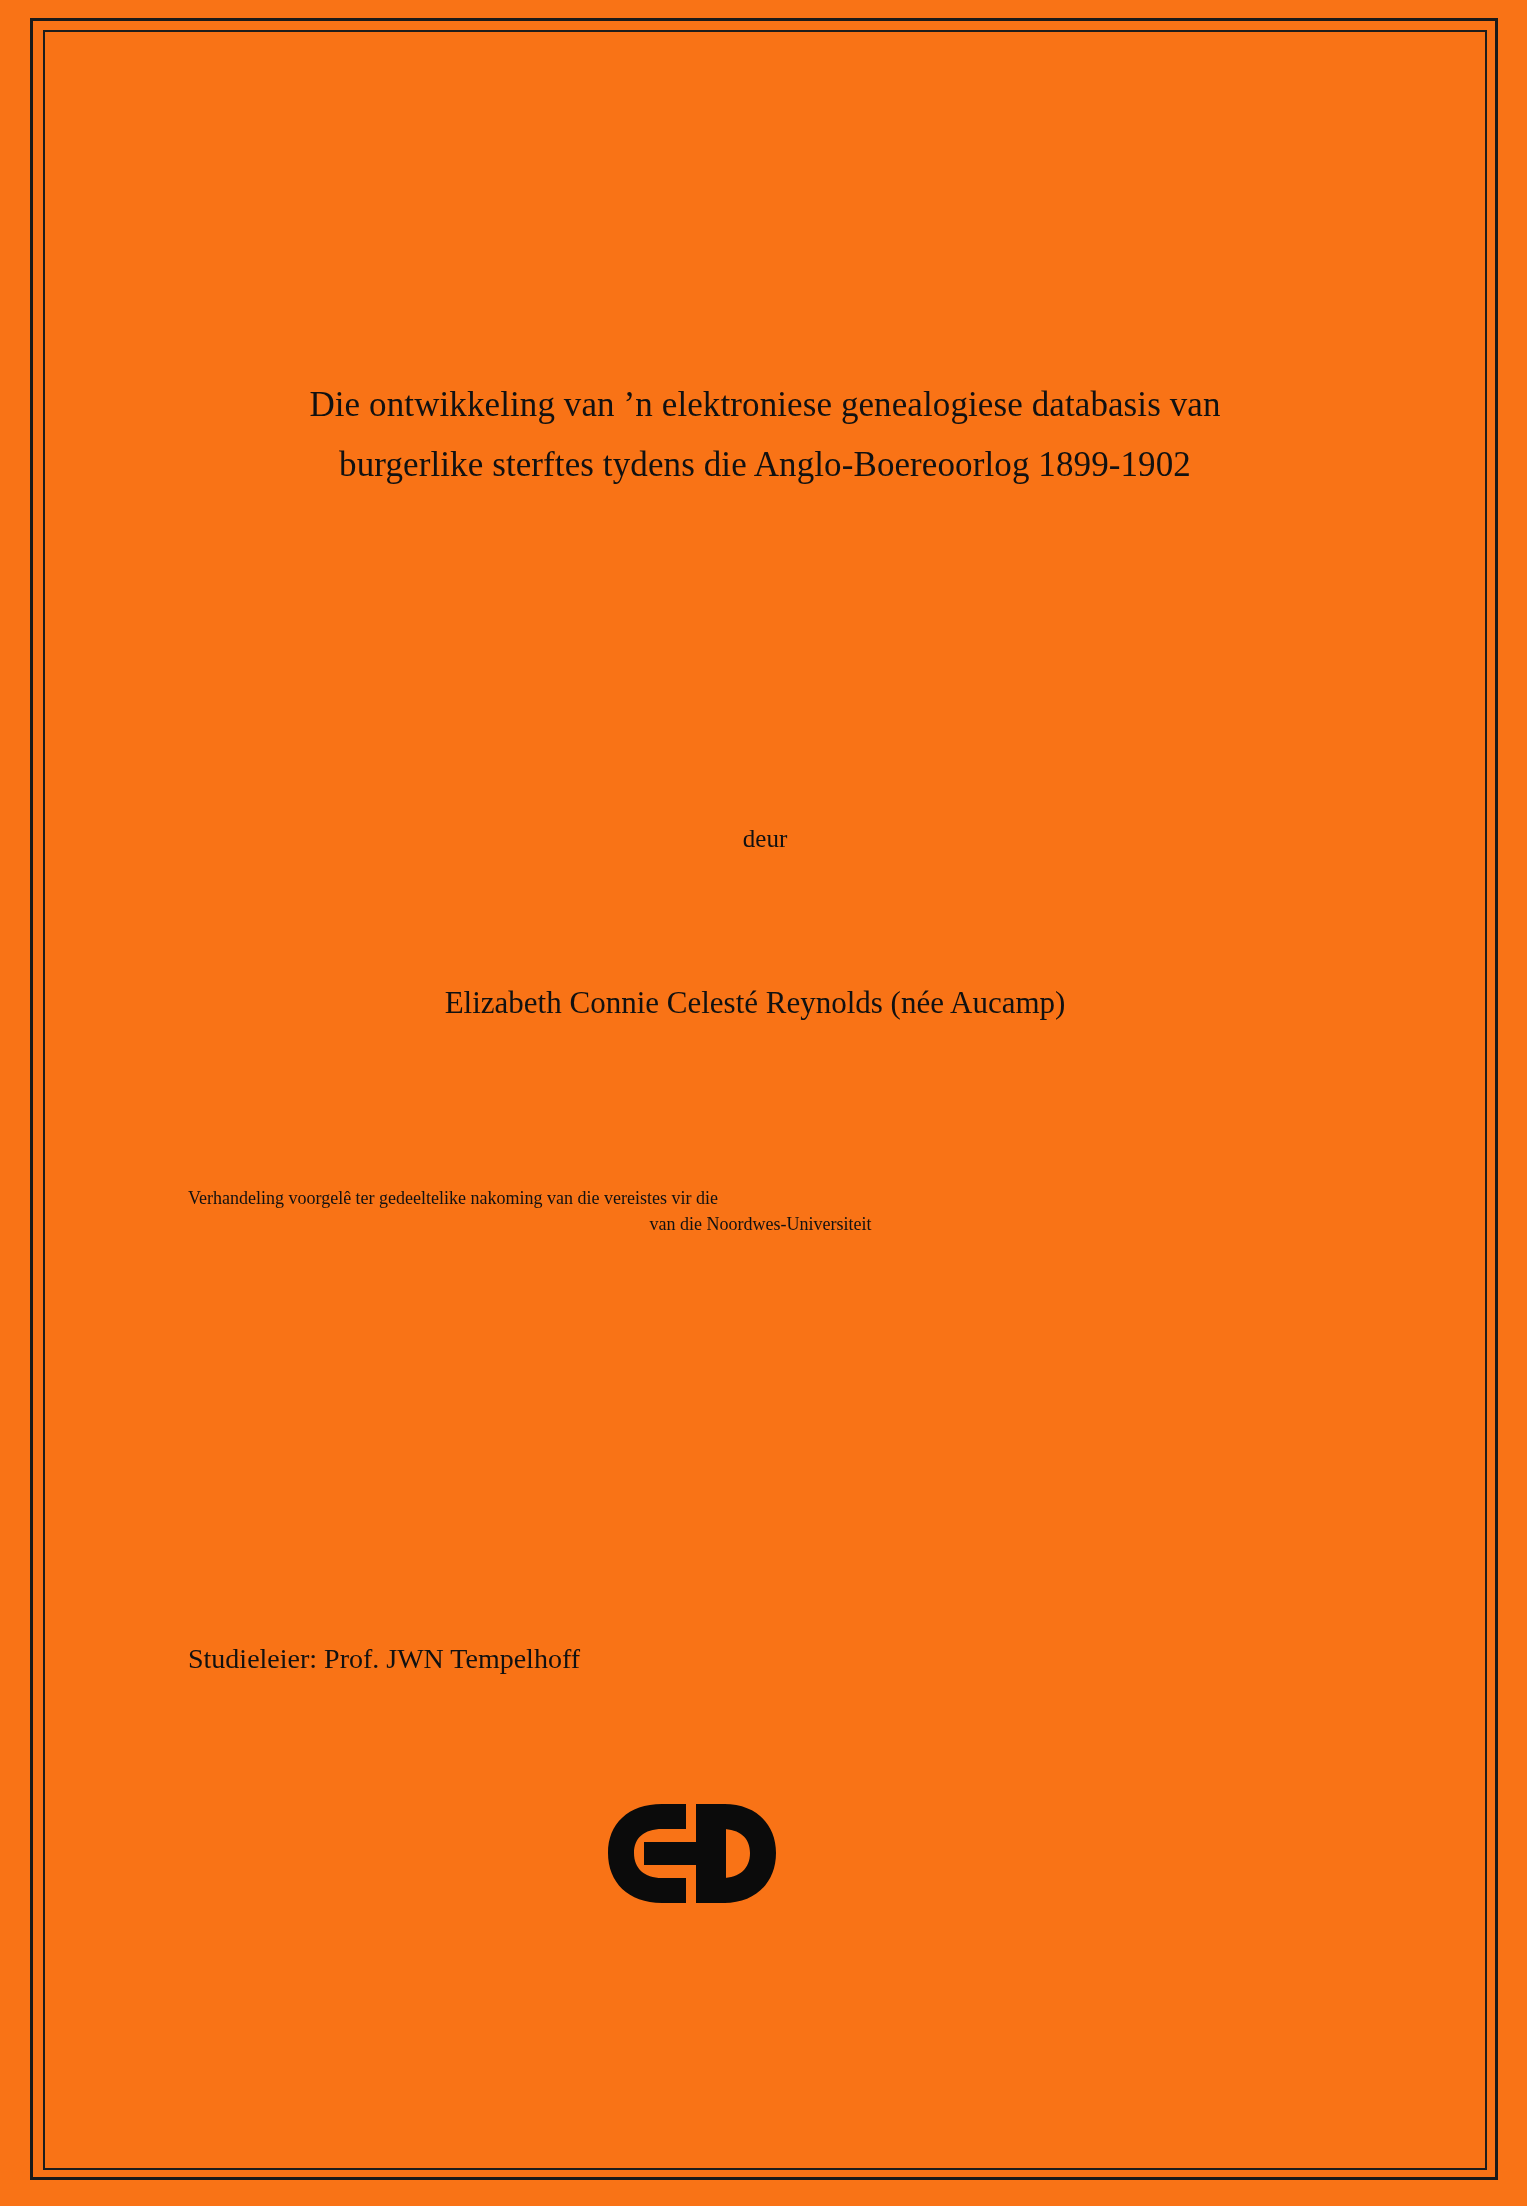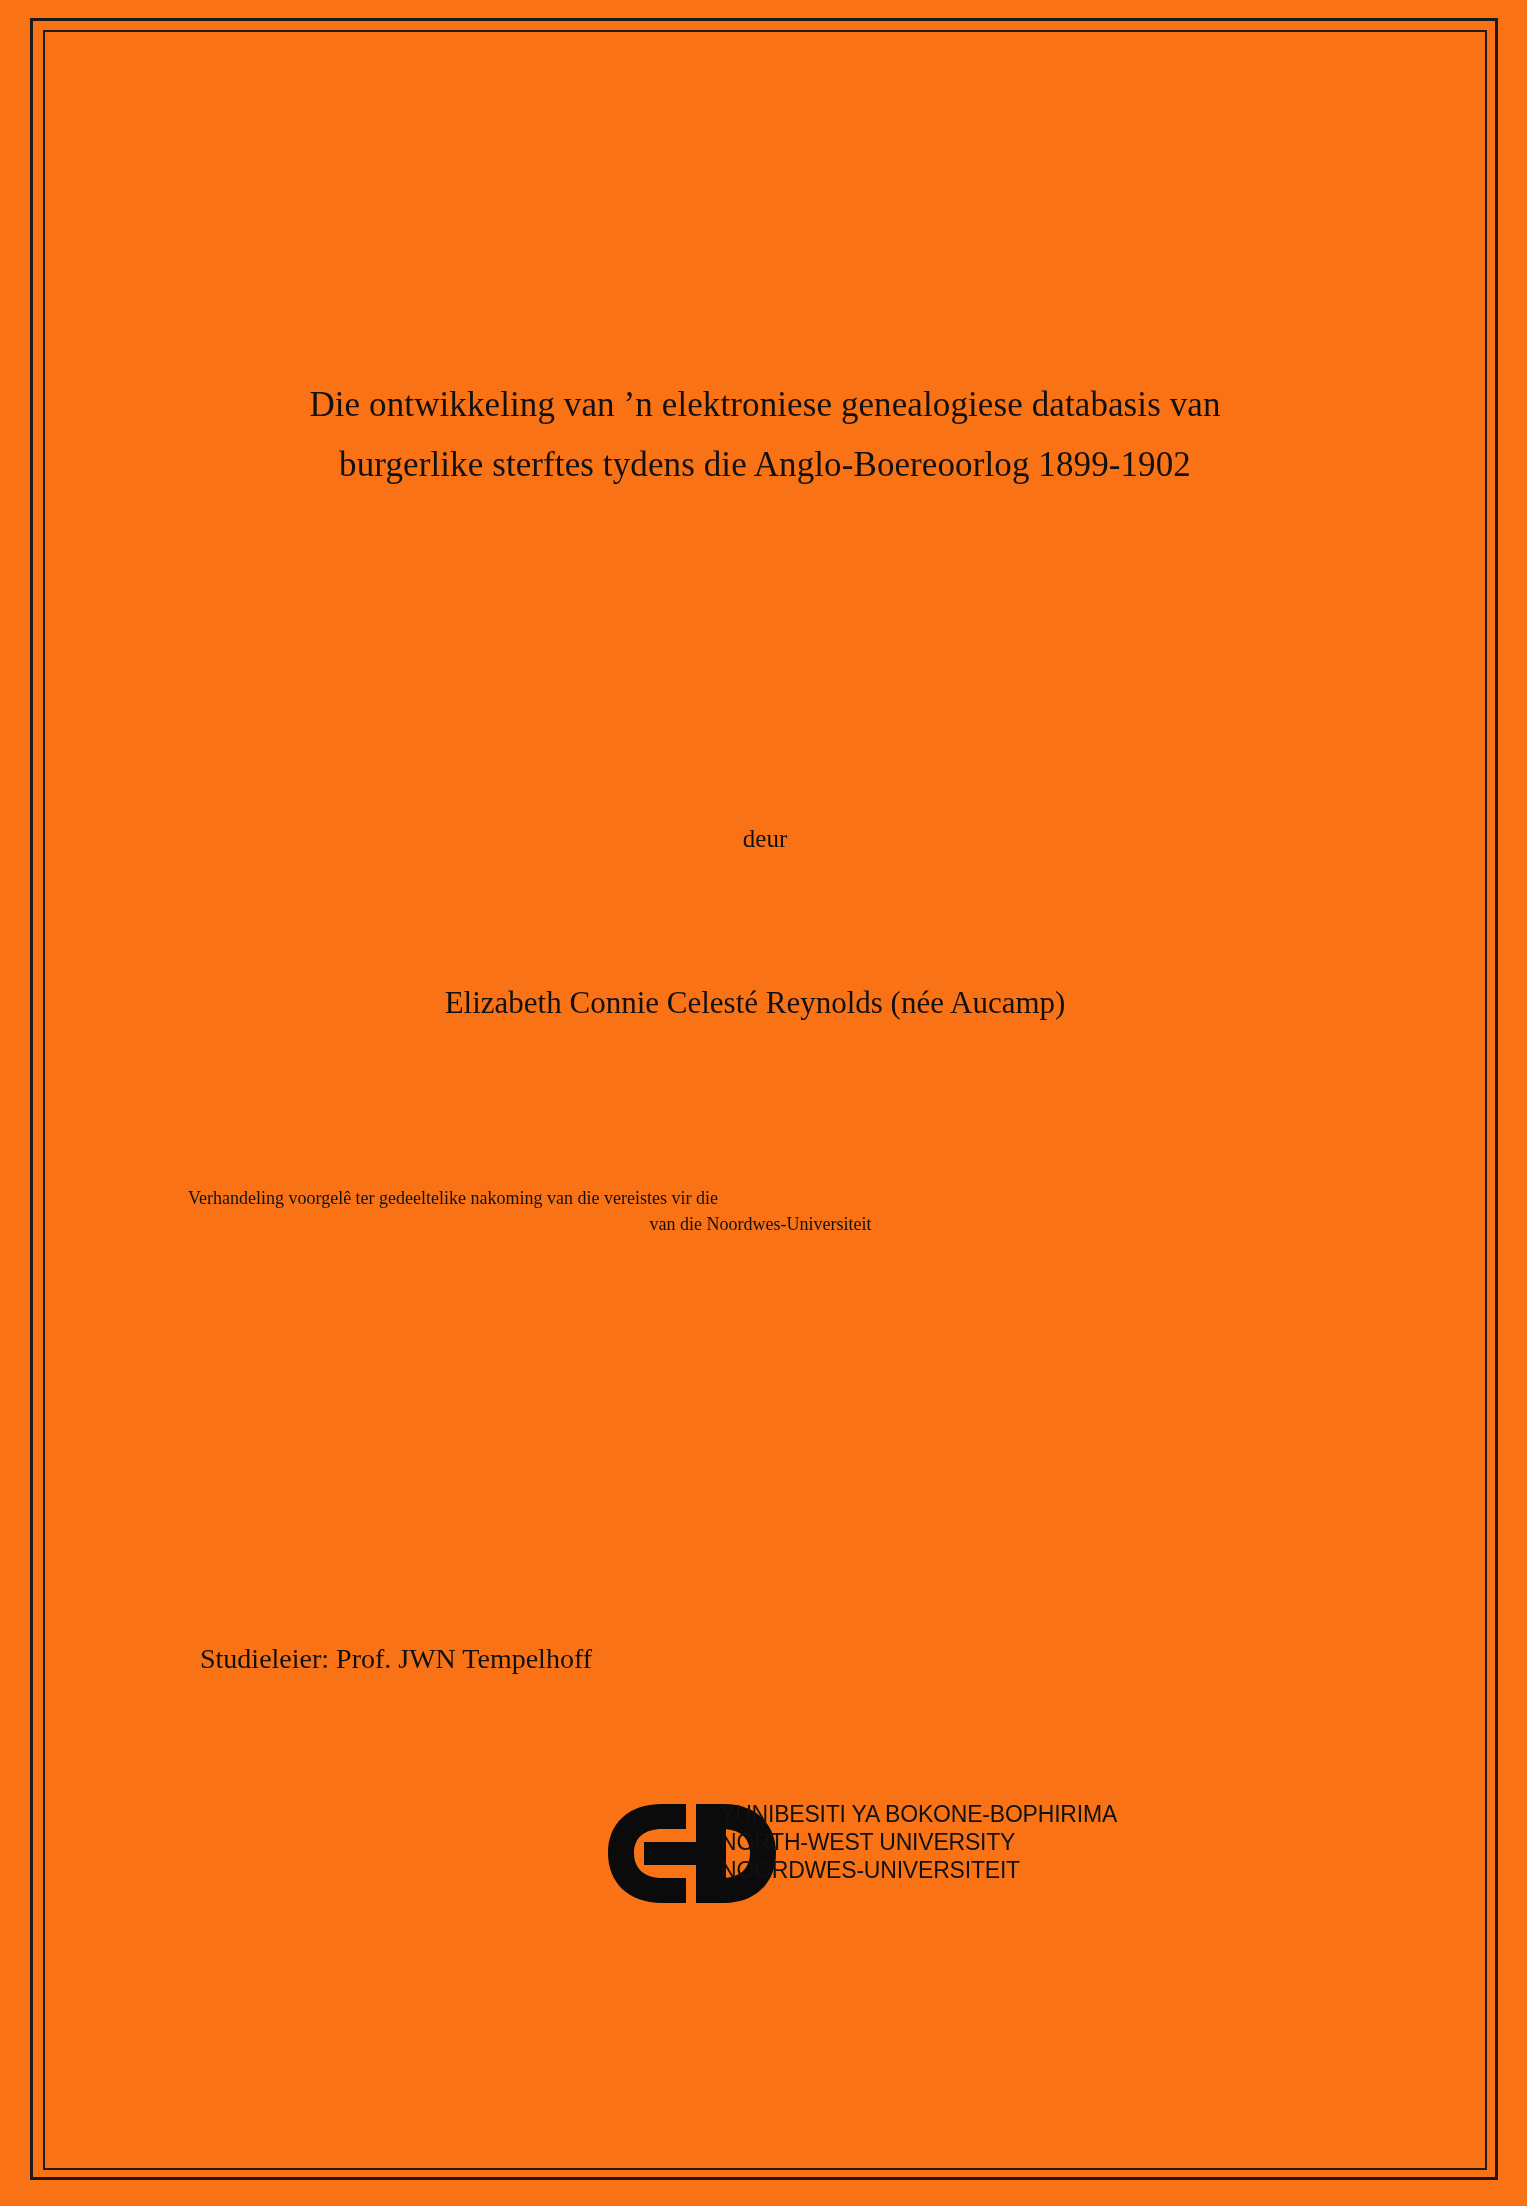--- a/index.html
+++ b/index.html
@@ -105,21 +105,20 @@
     font-style: italic;
   }
 
   .supervisor {
     position: absolute;
     left: 38px;
     top: 1610px;
     width: 1000px;
     font-size: 28px;
     line-height: 1.36;
-    margin-left: 12px;
   }
 
   
   .logo-block {
     position: absolute;
     left: 450px;
     top: 1760px;
     width: 640px;
     height: 130px;
   }
@@ -172,21 +171,16 @@
       <div>Studieleier: Prof. JWN Tempelhoff</div>
     </div>
 
     <div class="logo-block">
       <svg class="logo-mark" viewBox="0 0 200 115" aria-hidden="true">
         <path d="M62,8 C28,8 8,28 8,57 C8,86 28,107 62,107 L86,107 L86,82 L62,82 C44,82 34,72 34,57 C34,42 44,33 62,33 L86,33 L86,8 Z" fill="#0b0b0b"></path>
         <rect x="44" y="46" width="66" height="23" fill="#0b0b0b"></rect>
         <path d="M96,8 L96,107 L124,107 C156,107 176,86 176,57 C176,28 156,8 124,8 Z M122,33 C140,33 150,42 150,57 C150,72 140,82 122,82 L122,33 Z" fill="#0b0b0b"></path>
         <rect x="96" y="8" width="30" height="99" fill="#0b0b0b"></rect>
       </svg>
-      <div class="logo-text">
-        <div>YUNIBESITI YA BOKONE-BOPHIRIMA</div>
-        <div>NORTH-WEST UNIVERSITY</div>
-        <div>NOORDWES-UNIVERSITEIT</div>
-      </div>
     </div>
 
   </div>
 </div>
 
 </body></html>

